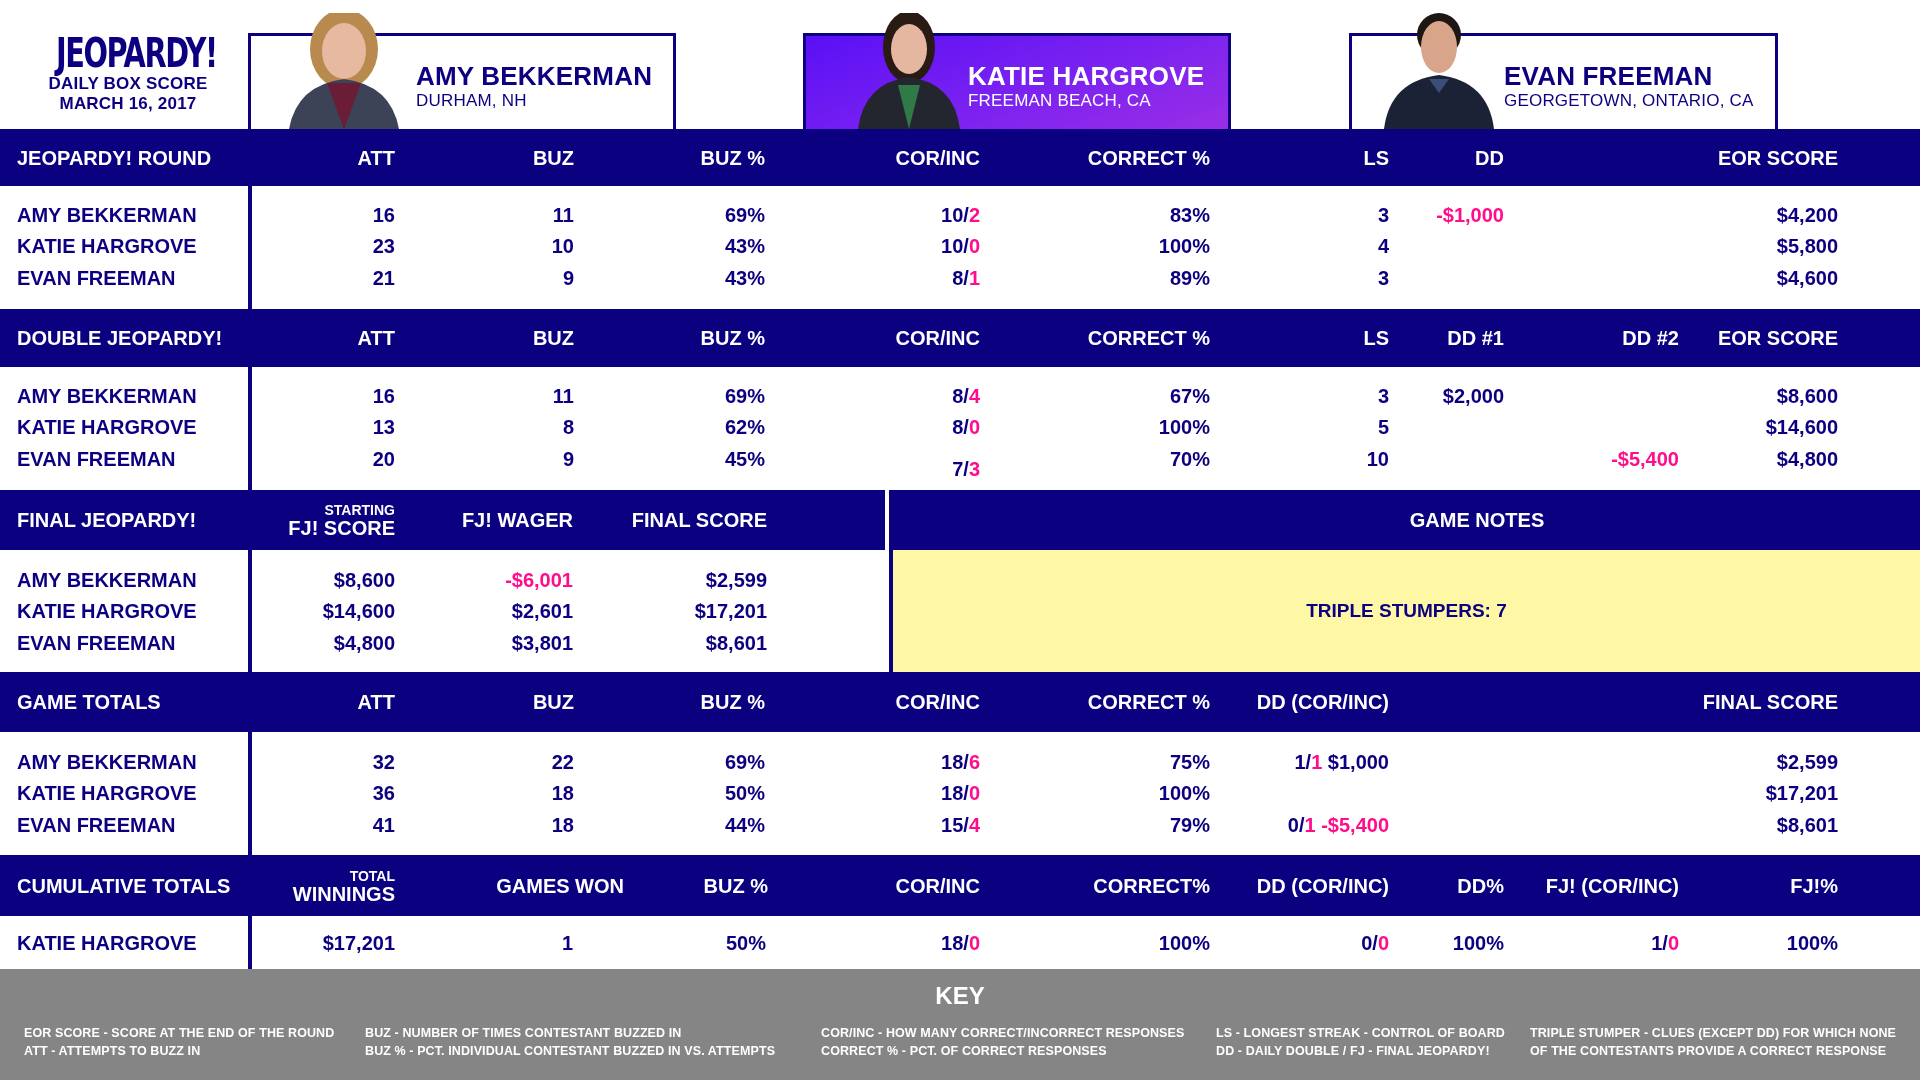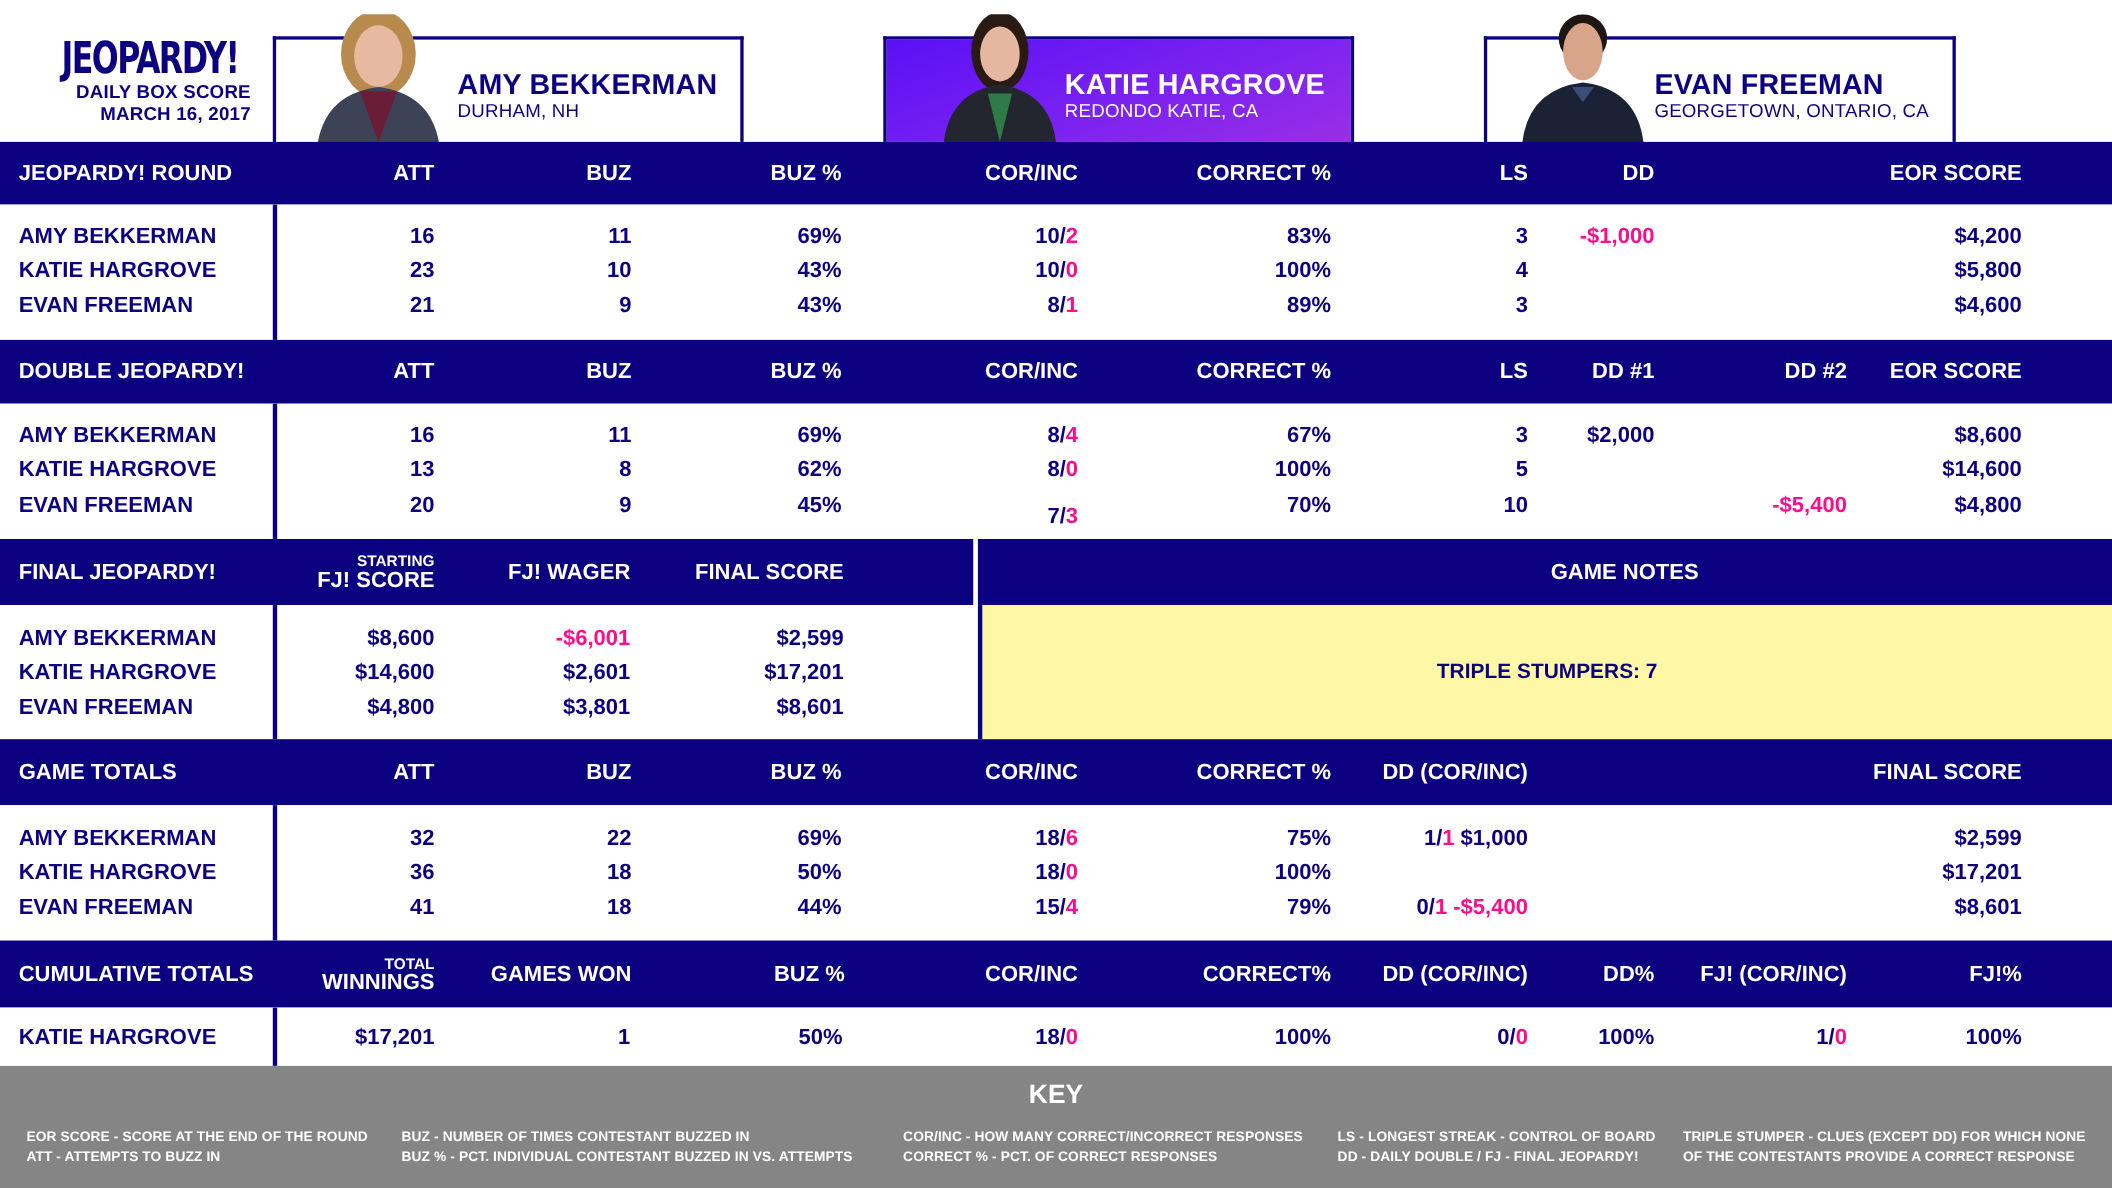--- a/index.html
+++ b/index.html
@@ -3,21 +3,21 @@
 <meta charset="utf-8">
 <style>
   * { box-sizing: border-box; margin: 0; padding: 0; }
   html, body { width: 1920px; height: 1080px; overflow: hidden; background: #ffffff; }
   body { position: relative; font-family: "Liberation Sans", "DejaVu Sans", sans-serif; font-weight: 700; color: #0c0080; }
   .abs { position: absolute; }
   .navy { color: #0c0080; }
   .pink { color: #ff0d8a; }
 
   
-  #logo { left: 28px; top: 32px; width: 200px; text-align: right; }
+  #logo { left: 28px; top: 32px; width: 200px; text-align: center; }
   #logo .wordmark { font-family: "DejaVu Sans", sans-serif; font-weight: 700; font-size: 40px; letter-spacing: -2px; transform: scaleX(0.72); transform-origin: center; line-height: 42px; color: #0c0080; display: block; }
   #logo .sub { font-size: 17px; line-height: 20px; letter-spacing: 0.2px; }
 
   
   .card { position: absolute; top: 33px; height: 96px; border: 3px solid #0c0080; border-bottom: none; background: #fff; overflow: visible; }
   .card.active { background: linear-gradient(160deg, #5a10f5 0%, #7b22f0 55%, #9a2ee6 100%); }
   .card .portrait { position: absolute; bottom: 0; width: 130px; height: 116px; }
   .card .cname { position: absolute; top: 25px; font-size: 26px; line-height: 30px; letter-spacing: 0.2px; }
   .card .ctown { position: absolute; top: 55px; font-size: 17px; font-weight: 400; line-height: 20px; letter-spacing: 0.2px; }
   .card.active .cname, .card.active .ctown { color: #ffffff; }
@@ -69,21 +69,21 @@
 </div>
 
 <div class="card active" style="left:803px;width:428px;">
   <svg class="portrait" style="left:38px;" viewBox="0 0 130 116">
     <ellipse cx="65" cy="34" rx="26" ry="36" fill="#2a1a14"></ellipse>
     <ellipse cx="65" cy="36" rx="18" ry="25" fill="#e6b7a0"></ellipse>
     <path d="M14 116 Q20 70 65 64 Q110 70 116 116 Z" fill="#23262e"></path>
     <path d="M54 72 L65 116 L76 72 Z" fill="#2f7a46"></path>
   </svg>
   <div class="cname" style="left:162px;">KATIE HARGROVE</div>
-  <div class="ctown" style="left:162px;">REDONDO KATIE, CA</div>
+  <div class="ctown" style="left:162px;">FREEMAN BEACH, CA</div>
 </div>
 
 <div class="card" style="left:1349px;width:429px;">
   <svg class="portrait" style="left:22px;" viewBox="0 0 130 116">
     <ellipse cx="65" cy="22" rx="22" ry="22" fill="#1e1612"></ellipse>
     <ellipse cx="65" cy="34" rx="18" ry="26" fill="#d9a58a"></ellipse>
     <path d="M10 116 Q16 68 65 62 Q114 68 120 116 Z" fill="#1c2236"></path>
     <path d="M55 66 L65 80 L75 66 Z" fill="#3d4d7a"></path>
   </svg>
   <div class="cname navy" style="left:152px;">EVAN FREEMAN</div>
@@ -269,21 +269,21 @@
     <div class="cell r" style="top:93px;right:82px;">$8,601</div>
   </div>
 </div>
 
 <div class="bar" style="top:855px;height:61px;">
   <div class="h" style="left:17px;">CUMULATIVE TOTALS</div>
   <div class="h r" style="right:1525px;">
     <span class="small">TOTAL</span>
     <span class="big">WINNINGS</span>
   </div>
-  <div class="h r" style="right:1346px;margin-left:46px;">GAMES WON</div>
+  <div class="h r" style="right:1296px;margin-left:46px;">GAMES WON</div>
   <div class="h r" style="right:1152px;">BUZ %</div>
   <div class="h r" style="right:940px;">COR/INC</div>
   <div class="h r" style="right:710px;">CORRECT%</div>
   <div class="h r" style="right:531px;">DD (COR/INC)</div>
   <div class="h r" style="right:416px;">DD%</div>
   <div class="h r" style="right:241px;">FJ! (COR/INC)</div>
   <div class="h r" style="right:82px;">FJ!%</div>
 </div>
 <div class="body" style="top:916px;height:53px;">
   <div class="vdiv" style="top:0;height:53px;"></div>

